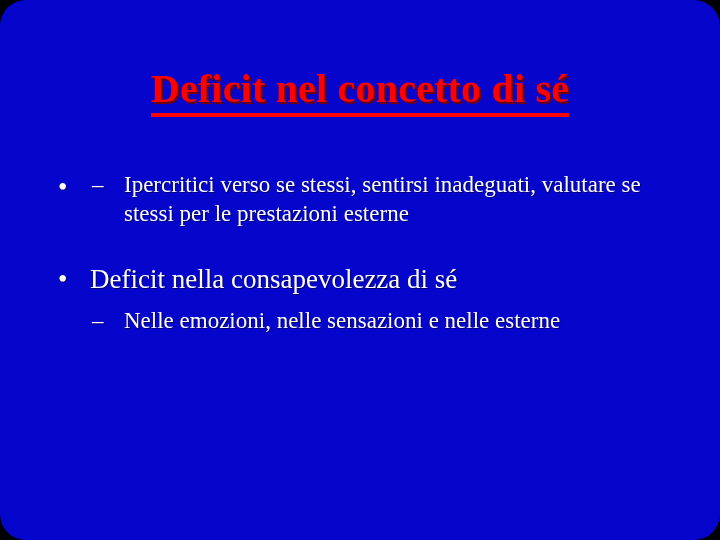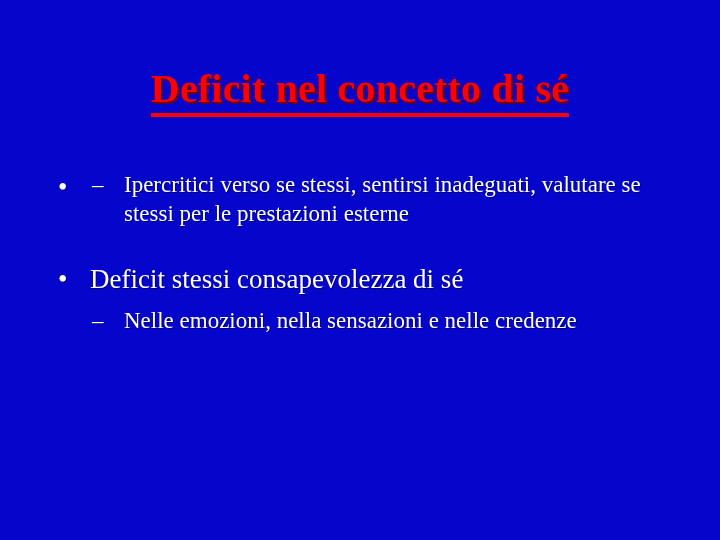--- a/index.html
+++ b/index.html
@@ -7,20 +7,21 @@
     padding: 0;
     background: #000;
   }
   #slide {
     position: relative;
     width: 720px;
     height: 540px;
     overflow: hidden;
     background: #0505cc;
     font-family: "Liberation Serif", "DejaVu Serif", serif;
+    border-radius: 26px;
     -webkit-font-smoothing: antialiased;
   }
 
   
   #title-block {
     position: absolute;
     left: 0;
     top: 66px;
     width: 720px;
     text-align: center;
@@ -109,22 +110,22 @@
       </div>
       <div class="l2">
         <span class="marker">–</span>
         <span class="text">Ipercritici verso se stessi, sentirsi inadeguati, valutare se stessi per le prestazioni esterne</span>
       </div>
     </div>
 
     <div class="group">
       <div class="l1">
         <span class="marker">•</span>
-        <span class="text">Deficit stessi consapevolezza di sé</span>
+        <span class="text">Deficit nella consapevolezza di sé</span>
       </div>
       <div class="l2">
         <span class="marker">–</span>
-        <span class="text">Nelle emozioni, nella sensazioni e nelle credenze</span>
+        <span class="text">Nelle emozioni, nelle sensazioni e nelle esterne</span>
       </div>
     </div>
 
   </div>
 </div>
 
 </body></html>

